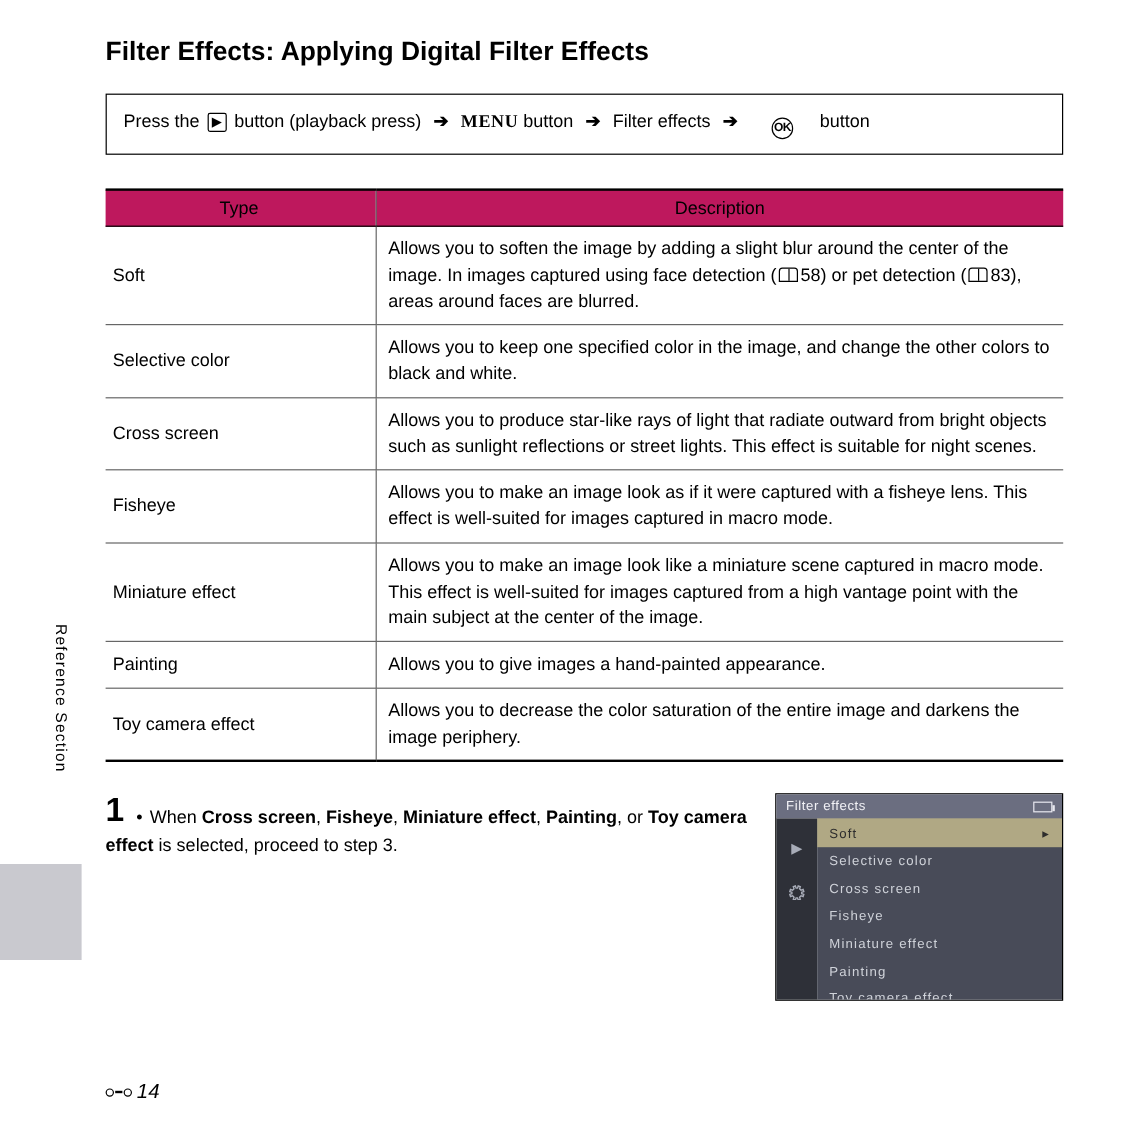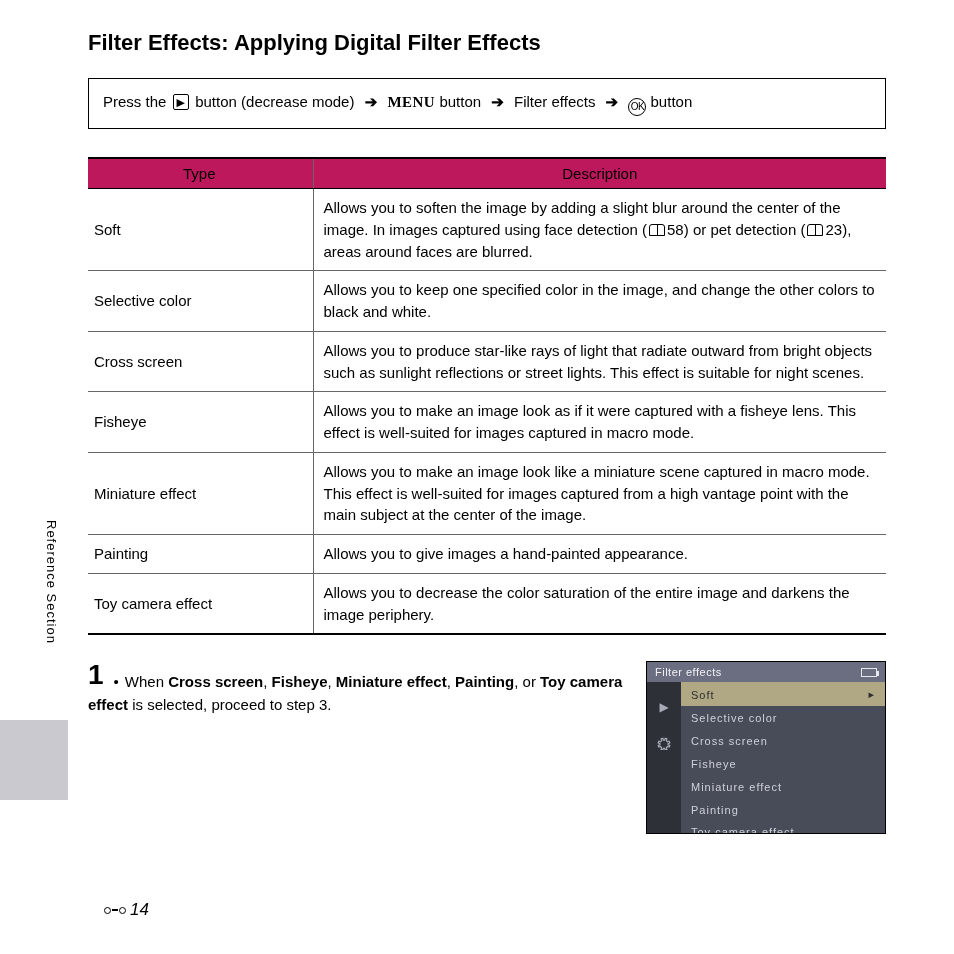--- a/index.html
+++ b/index.html
@@ -55,22 +55,22 @@
   }
   .ok-icon {
     display: inline-block;
     border: 1.3px solid #000;
     border-radius: 50%;
     width: 18px; height: 18px;
     font-size: 10px;
     line-height: 16px;
     text-align: center;
     vertical-align: -3px;
-    margin: 0 0;
-    font-weight: normal;
+    margin: 0 18px;
+    font-weight: bold;
     letter-spacing: -0.5px;
   }
   .book-icon {
     display: inline-block;
     border: 1px solid #000;
     border-top-left-radius: 3px;
     border-top-right-radius: 3px;
     width: 16px; height: 12px;
     position: relative;
     vertical-align: -1px;
@@ -190,21 +190,21 @@
     position: relative;
   }
   .battery::after {
     content:"";
     position:absolute; right:-3px; top:2px;
     width:2px; height:5px; background:#e8e8ef;
   }
 
   .page-num {
     position: absolute;
-    left: 104px;
+    left: 88px;
     bottom: 34px;
     font-size: 17px;
     font-style: italic;
     display:flex; align-items:center; gap:4px;
   }
   .spec-icon {
     display:inline-flex; gap:1px;
   }
   .spec-icon span {
     width:7px; height:7px; border:1.5px solid #000; border-radius:50%;
@@ -218,21 +218,21 @@
 <body>
 
 <div class="side-label">Reference Section</div>
 <div class="side-tab"></div>
 
 <h1 class="title">Filter Effects: Applying Digital Filter Effects</h1>
 
 <div class="nav-box">
   <span class="seg">Press the</span>
   <span class="btn-icon">▶</span>
-  <span class="seg">button (decrease mode)</span>
+  <span class="seg">button (playback press)</span>
   <span class="arrow">➔</span>
   <span class="menu-word">MENU</span>
   <span class="seg">button</span>
   <span class="arrow">➔</span>
   <span class="seg">Filter effects</span>
   <span class="arrow">➔</span>
   <span class="ok-icon">OK</span>
   <span class="seg">button</span>
 </div>
 
@@ -240,21 +240,21 @@
   <thead>
     <tr>
       <th>Type</th>
       <th>Description</th>
     </tr>
   </thead>
   <tbody>
     <tr>
       <td>Soft</td>
       <td>
-        <span>Allows you to soften the image by adding a slight blur around the center of the image. In images captured using face detection (</span><span class="book-icon"></span><span>58</span><span>) or pet detection (</span><span class="book-icon"></span><span>23</span><span>), areas around faces are blurred.</span>
+        <span>Allows you to soften the image by adding a slight blur around the center of the image. In images captured using face detection (</span><span class="book-icon"></span><span>58</span><span>) or pet detection (</span><span class="book-icon"></span><span>83</span><span>), areas around faces are blurred.</span>
       </td>
     </tr>
     <tr>
       <td>Selective color</td>
       <td>Allows you to keep one specified color in the image, and change the other colors to black and white.</td>
     </tr>
     <tr>
       <td>Cross screen</td>
       <td>Allows you to produce star-like rays of light that radiate outward from bright objects such as sunlight reflections or street lights. This effect is suitable for night scenes.</td>
     </tr>

